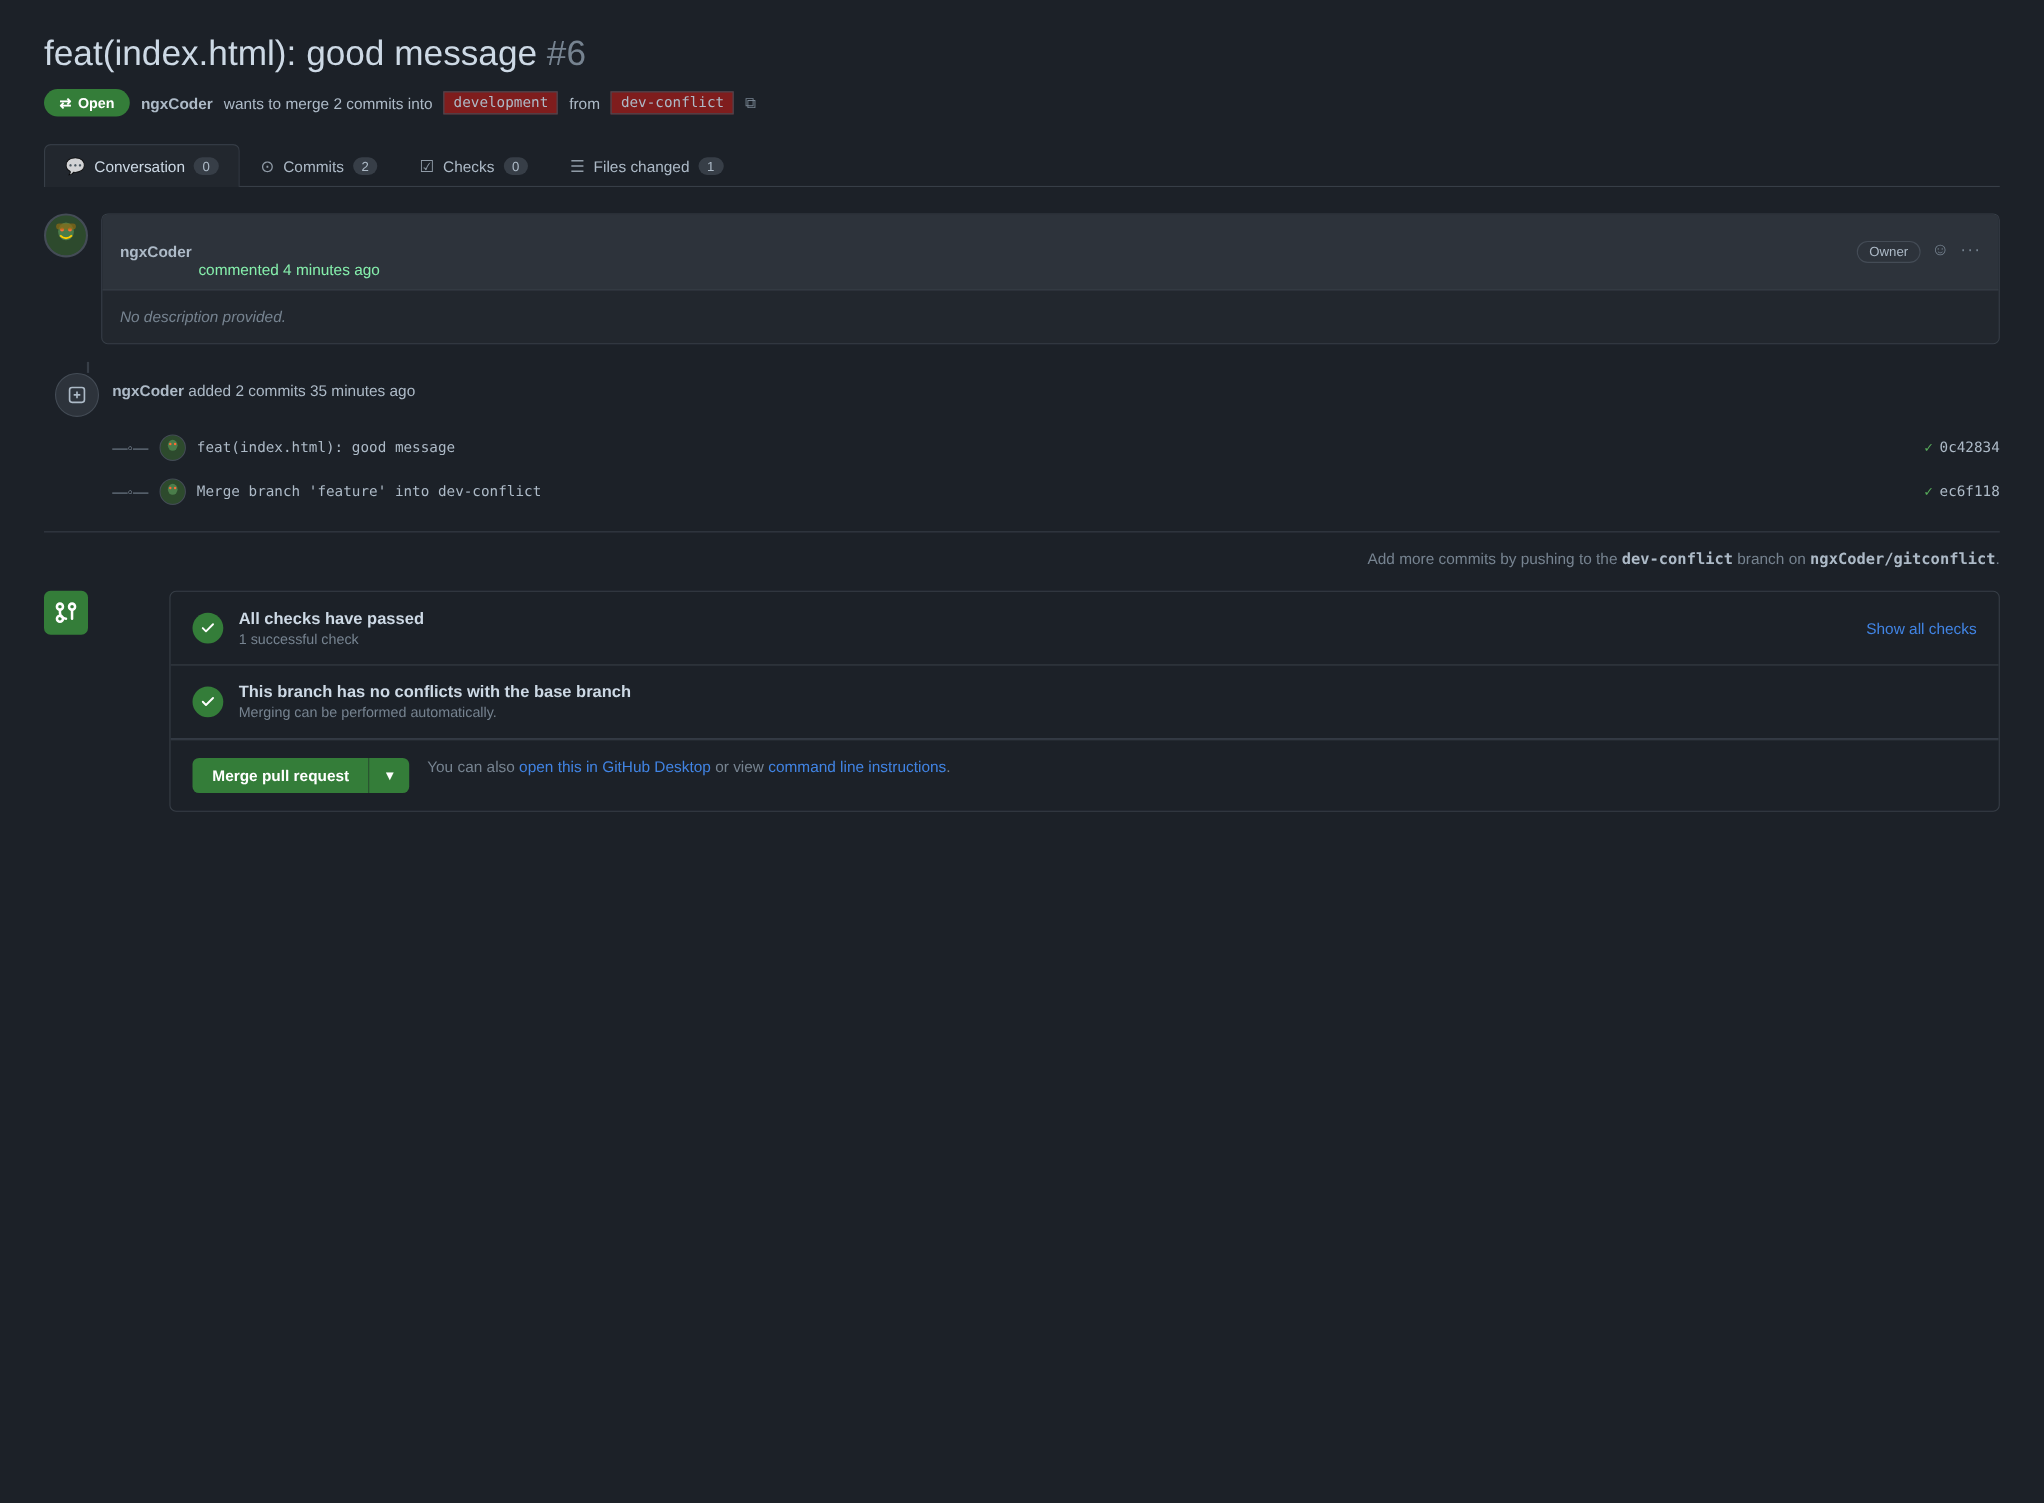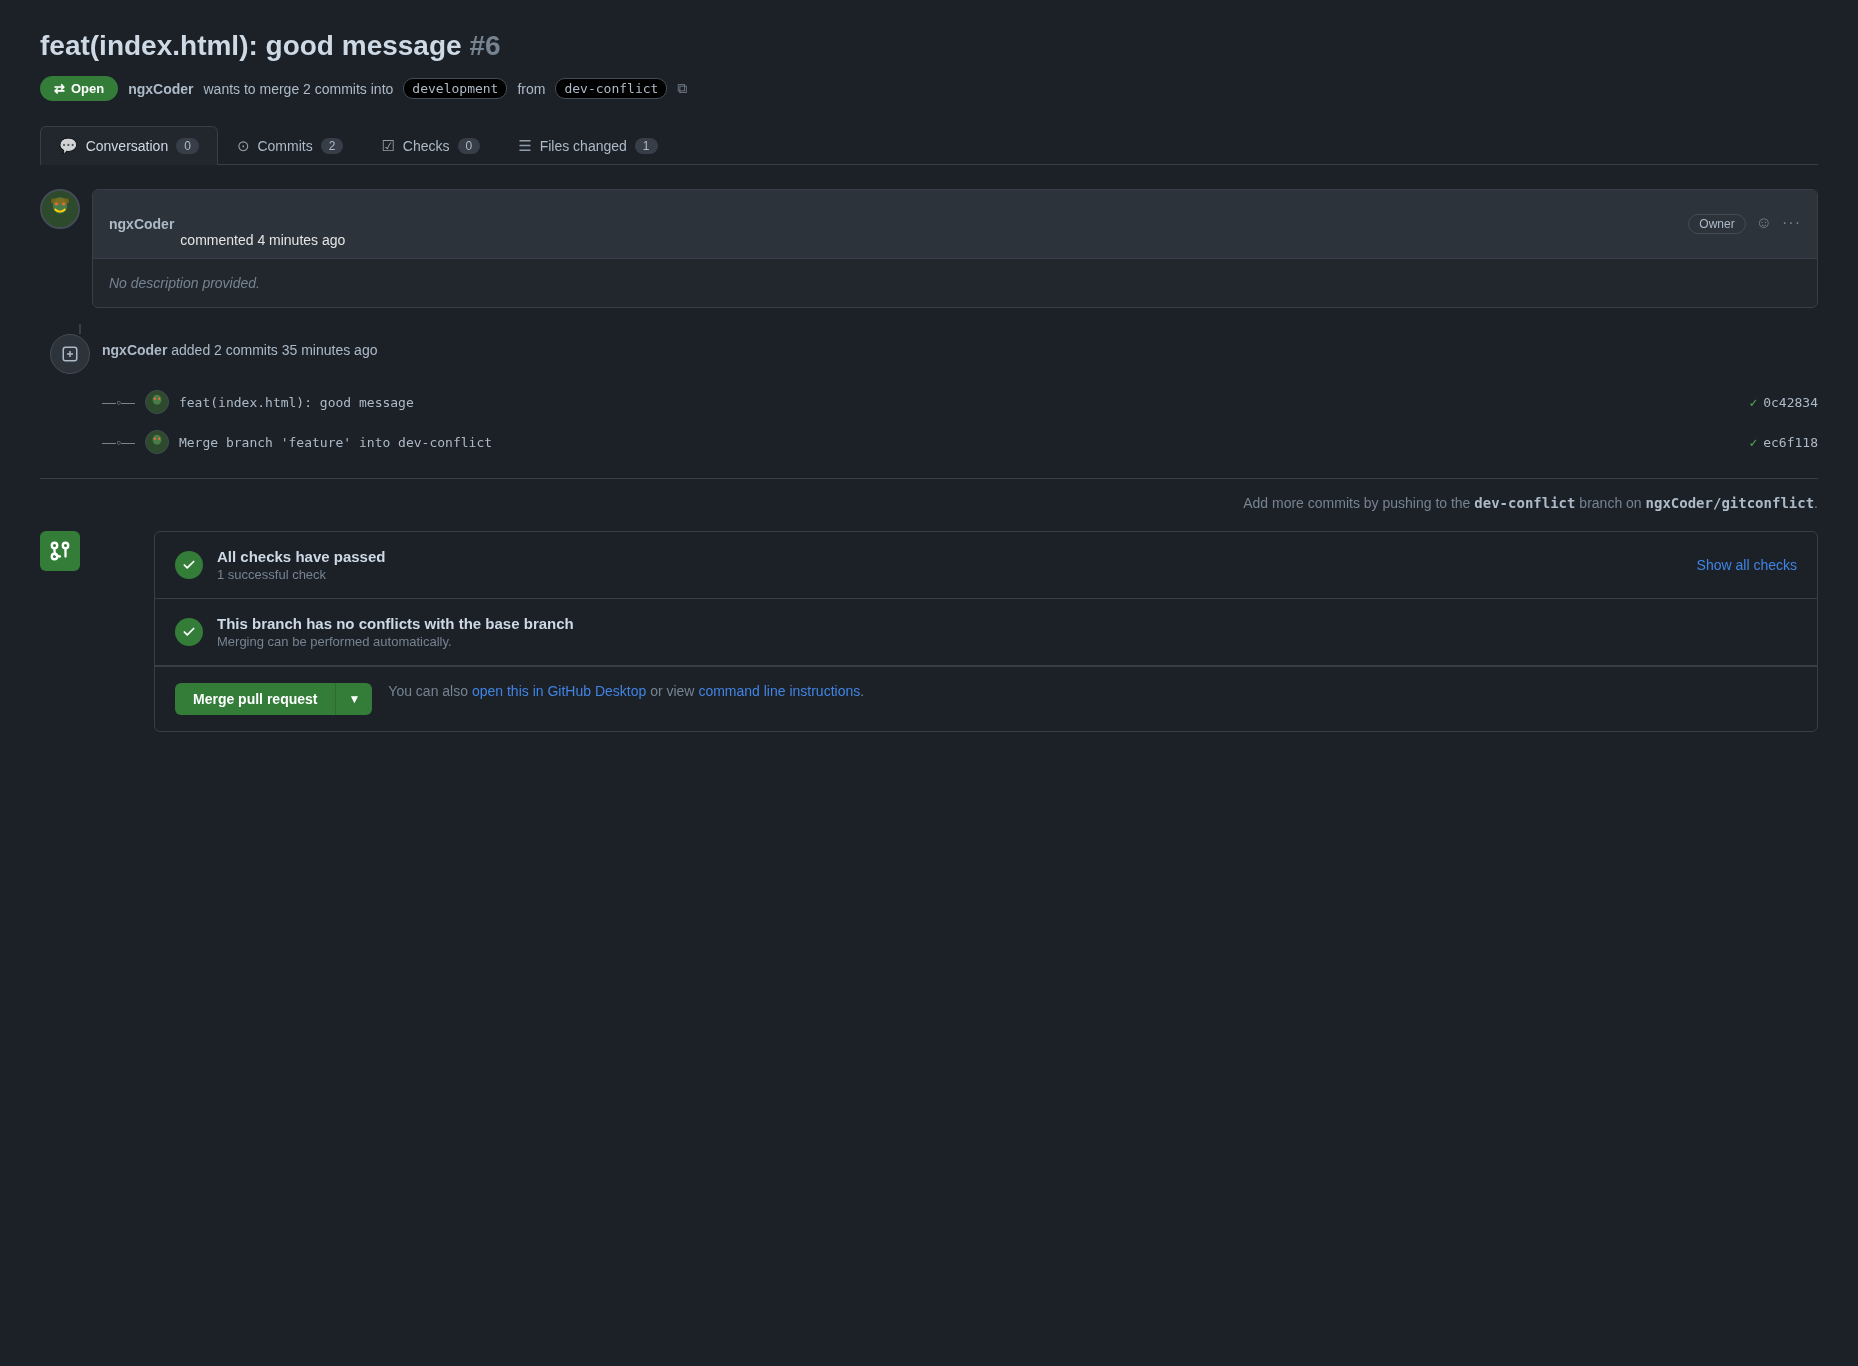--- a/index.html
+++ b/index.html
@@ -5,22 +5,22 @@
     * { box-sizing: border-box; margin: 0; padding: 0; }
     body {
       background: #1c2128;
       color: #cdd9e5;
       font-family: -apple-system, BlinkMacSystemFont, 'Segoe UI', Helvetica, Arial, sans-serif;
       font-size: 14px;
       padding: 30px 40px;
       min-height: 1366px;
     }
     .pr-title {
-      font-size: 28px;
-      font-weight: 700;
+      font-size: 32px;
+      font-weight: 400;
       color: #cdd9e5;
       margin-bottom: 14px;
     }
     .pr-title .pr-number {
       color: #768390;
     }
     .pr-meta {
       display: flex;
       align-items: center;
       gap: 10px;
@@ -33,23 +33,23 @@
       color: #fff;
       border-radius: 20px;
       padding: 5px 14px;
       font-size: 13px;
       font-weight: 600;
       display: flex;
       align-items: center;
       gap: 6px;
     }
     .branch-badge {
-      background: #000000;
+      background: #7f1d1d;
       border: 1px solid #444c56;
-      border-radius: 10px;
+      border-radius: 0;
       padding: 2px 8px;
       font-size: 13px;
       color: #adbac7;
       font-family: 'SFMono-Regular', Consolas, monospace;
     }
     .copy-icon {
       color: #768390;
       cursor: pointer;
       font-size: 14px;
     }
@@ -132,21 +132,21 @@
     .comment-header-left {
       display: flex;
       align-items: center;
       gap: 6px;
     }
     .comment-author {
       font-weight: 600;
       color: #adbac7;
     }
     .comment-time {
-      color: #e5e5e5;
+      color: #86efac;
       margin-top: 32px;
     }
     .comment-header-right {
       display: flex;
       align-items: flex-start;
       gap: 10px;
     }
     .owner-badge {
       border: 1px solid #444c56;
       border-radius: 20px;

